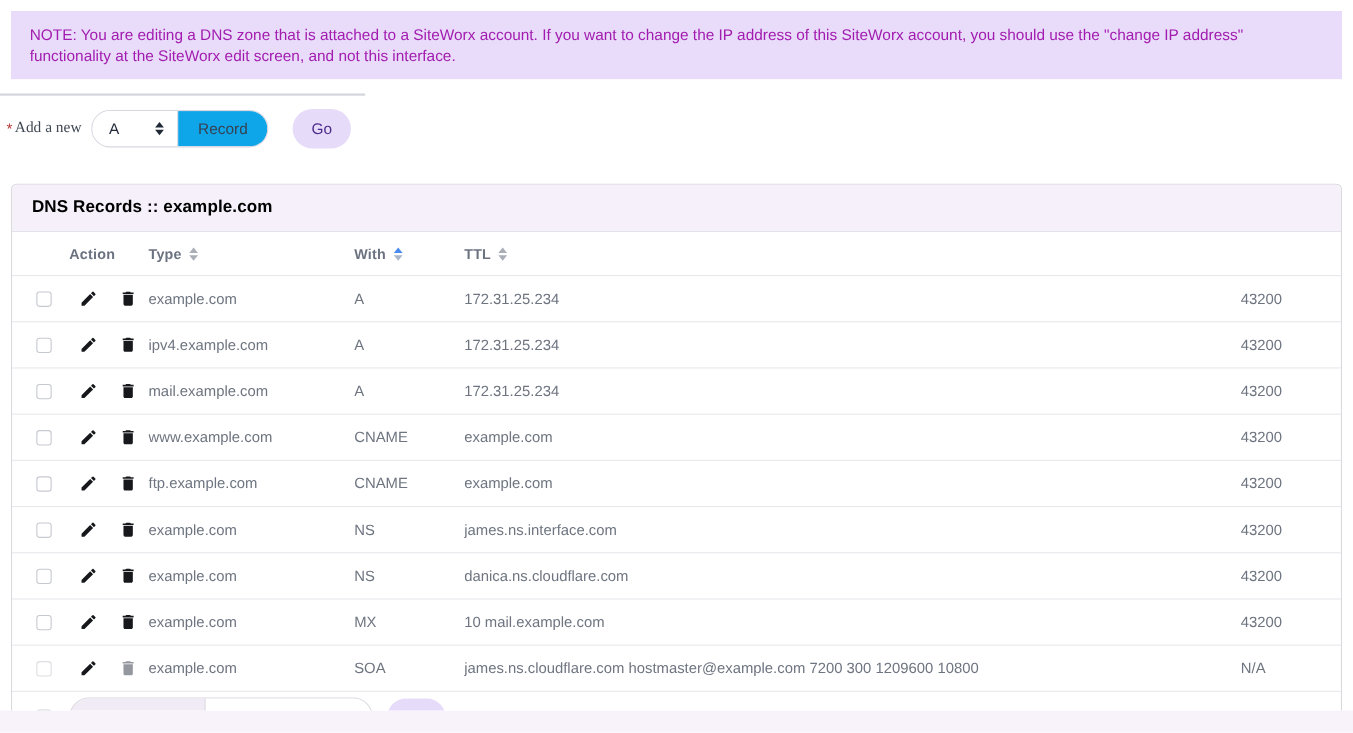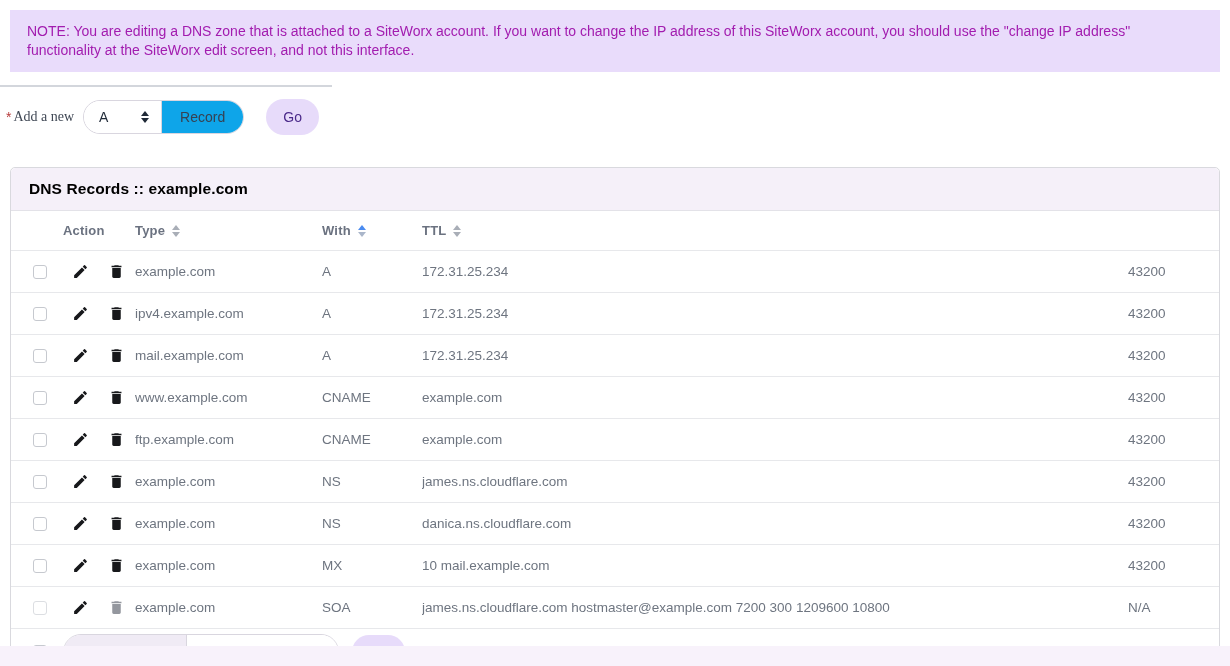--- a/index.html
+++ b/index.html
@@ -275,21 +275,21 @@
               <path d="M3 17.25V21h3.75L17.81 9.94l-3.75-3.75L3 17.25zM20.71 7.04a.996.996 0 0 0 0-1.41l-2.34-2.34a.996.996 0 0 0-1.41 0l-1.83 1.83 3.75 3.75 1.83-1.83z"></path>
             </svg>
     </button>
     <button class="icon-btn">
       <svg viewBox="0 0 24 24">
               <path d="M6 19c0 1.1.9 2 2 2h8c1.1 0 2-.9 2-2V7H6v12zM19 4h-3.5l-1-1h-5l-1 1H5v2h14V4z"></path>
             </svg>
     </button>
     <span class="cell">example.com</span>
     <span class="cell">NS</span>
-    <span class="cell">james.ns.cloudflare.com</span>
+    <span class="cell">james.ns.interface.com</span>
     <span class="cell">43200</span>
   </div>
 
   <div class="grid-row trow">
     <input type="checkbox" style="">
     <button class="icon-btn">
       <svg viewBox="0 0 24 24">
               <path d="M3 17.25V21h3.75L17.81 9.94l-3.75-3.75L3 17.25zM20.71 7.04a.996.996 0 0 0 0-1.41l-2.34-2.34a.996.996 0 0 0-1.41 0l-1.83 1.83 3.75 3.75 1.83-1.83z"></path>
             </svg>
     </button>

